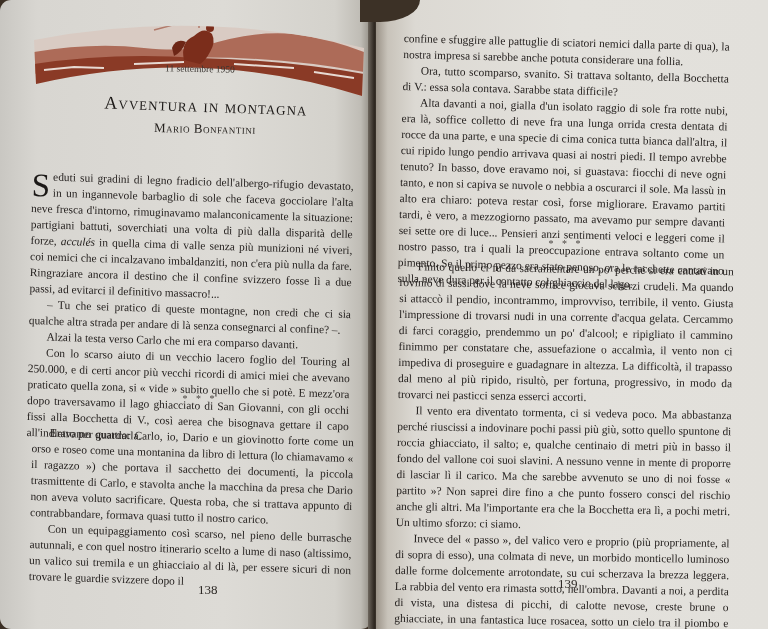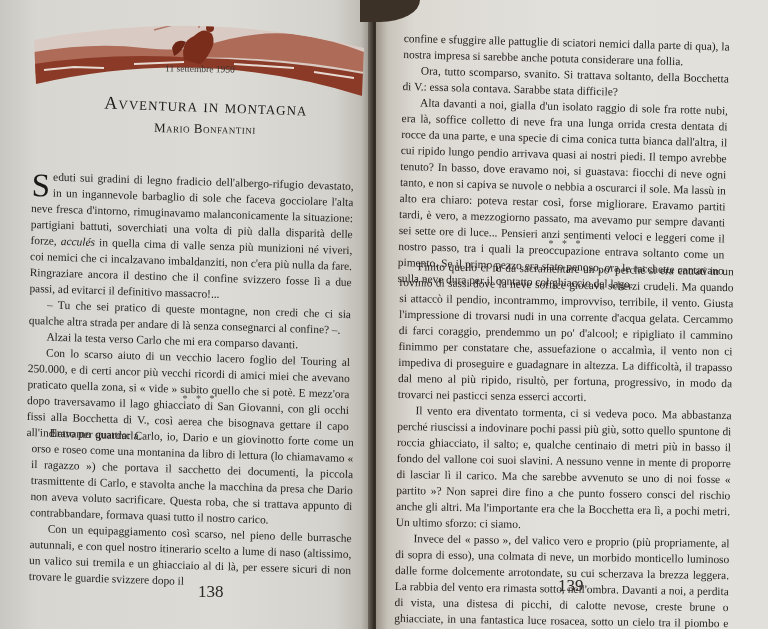--- a/index.html
+++ b/index.html
@@ -9,20 +9,21 @@
     position:relative;
     font-family:"Liberation Serif","DejaVu Serif",serif;
   }
   .page {
     position:absolute; top:0; height:629px; overflow:hidden;
     color:#2a2623;
   }
   .page-left {
     left:0; width:372px;
     background:linear-gradient(90deg,#c9c7c2 0%,#d8d6d1 10%,#dddbd6 60%,#d4d2cc 90%,#bfbcb5 97%,#8c877e 100%);
+    border-radius:11px;
   }
   .page-right {
     left:376px; width:392px;
     background:linear-gradient(90deg,#9b9388 0%,#c8c3ba 3%,#dcd9d3 10%,#e3e1dc 50%,#e2e0db 100%);
     border-top-left-radius:30px 14px;
   }
   .gutter-shadow {
     position:absolute; left:368px; top:0; width:14px; height:629px;
     background:linear-gradient(90deg,#6e675e 0%,#2e2720 45%,#6f665a 100%);
   }
@@ -60,21 +61,21 @@
   .text-block p { margin:0; text-indent:18px; }
   .text-block p.noindent { text-indent:0; }
   .dropcap {
     float:left; font-size:33px; line-height:28px; margin:3px 3px 0 0;
     color:#1c1917;
   }
   .stars {
     position:absolute; text-align:center; font-size:10px; letter-spacing:3px; color:#4a4541;
   }
   .page-number {
-    position:absolute; font-size:17px; color:#2b2724;
+    position:absolute; font-size:13px; color:#2b2724;
   }
   .left-text { transform-origin:0 0; transform:rotate(1.2deg) skewY(0.6deg); }
   .right-text { transform-origin:0 0; transform:rotate(1.5deg); }
   .right-text-b { transform-origin:0 0; transform:rotate(0.9deg); }
   em { font-style:italic; }
 </style>
 </head>
 <body>
 
 <div class="page page-left">

